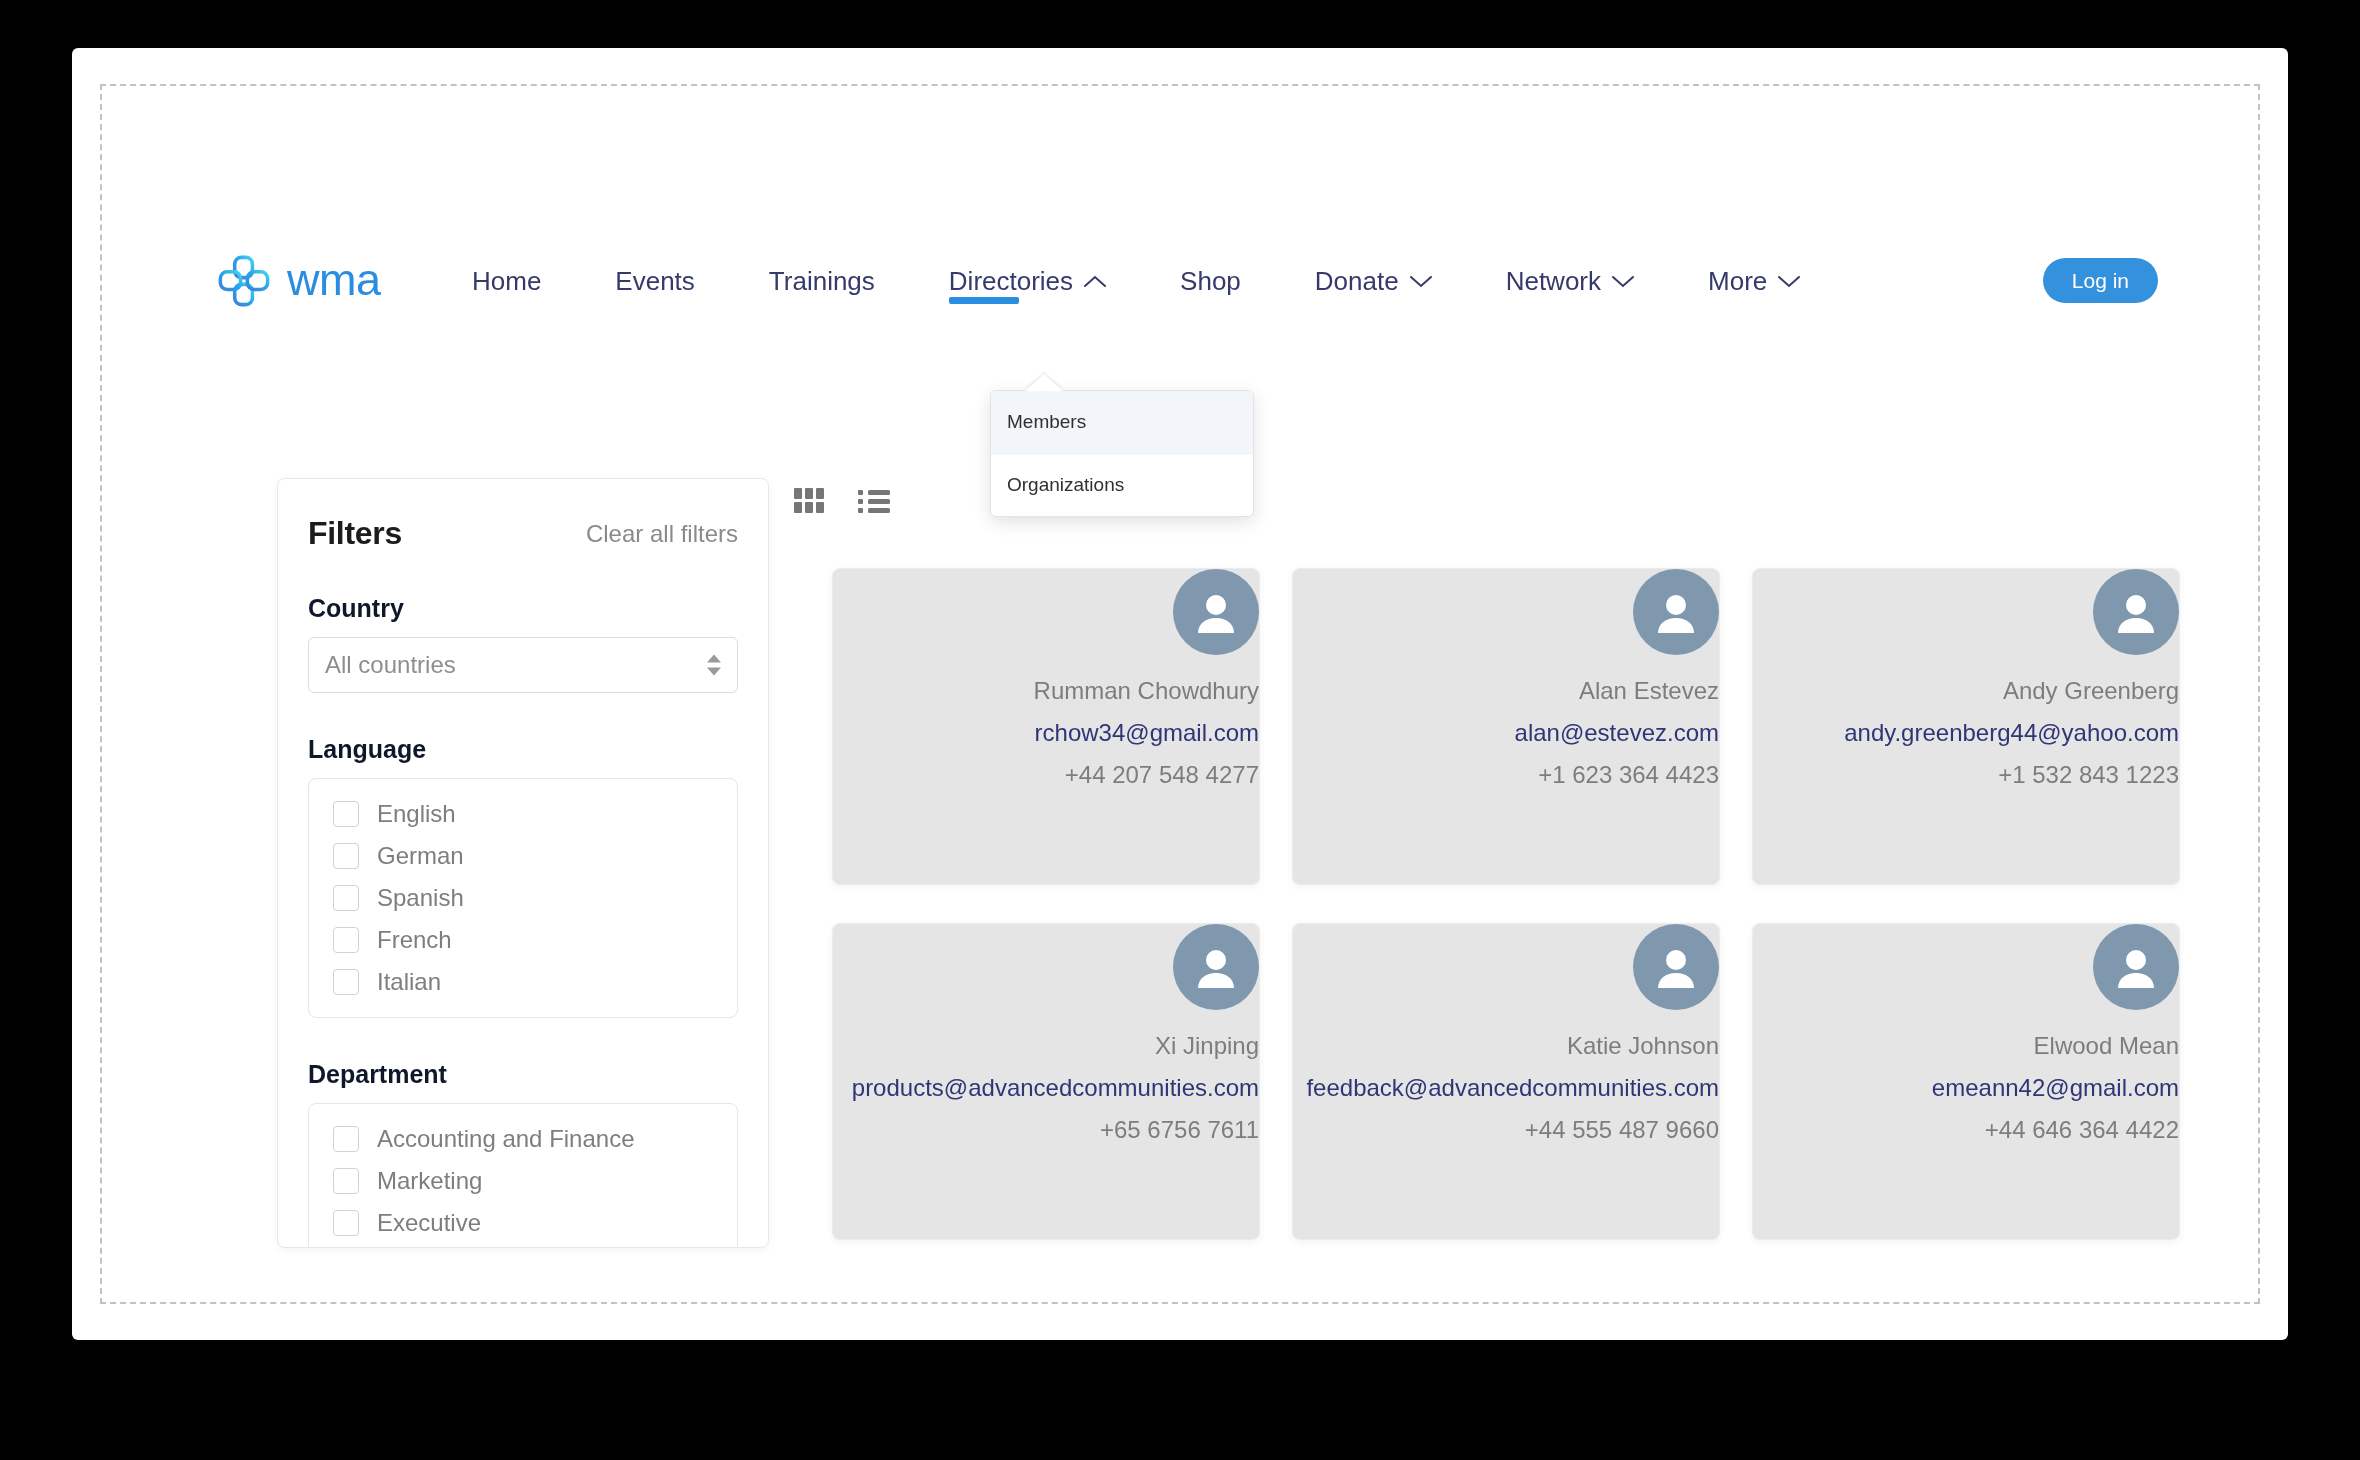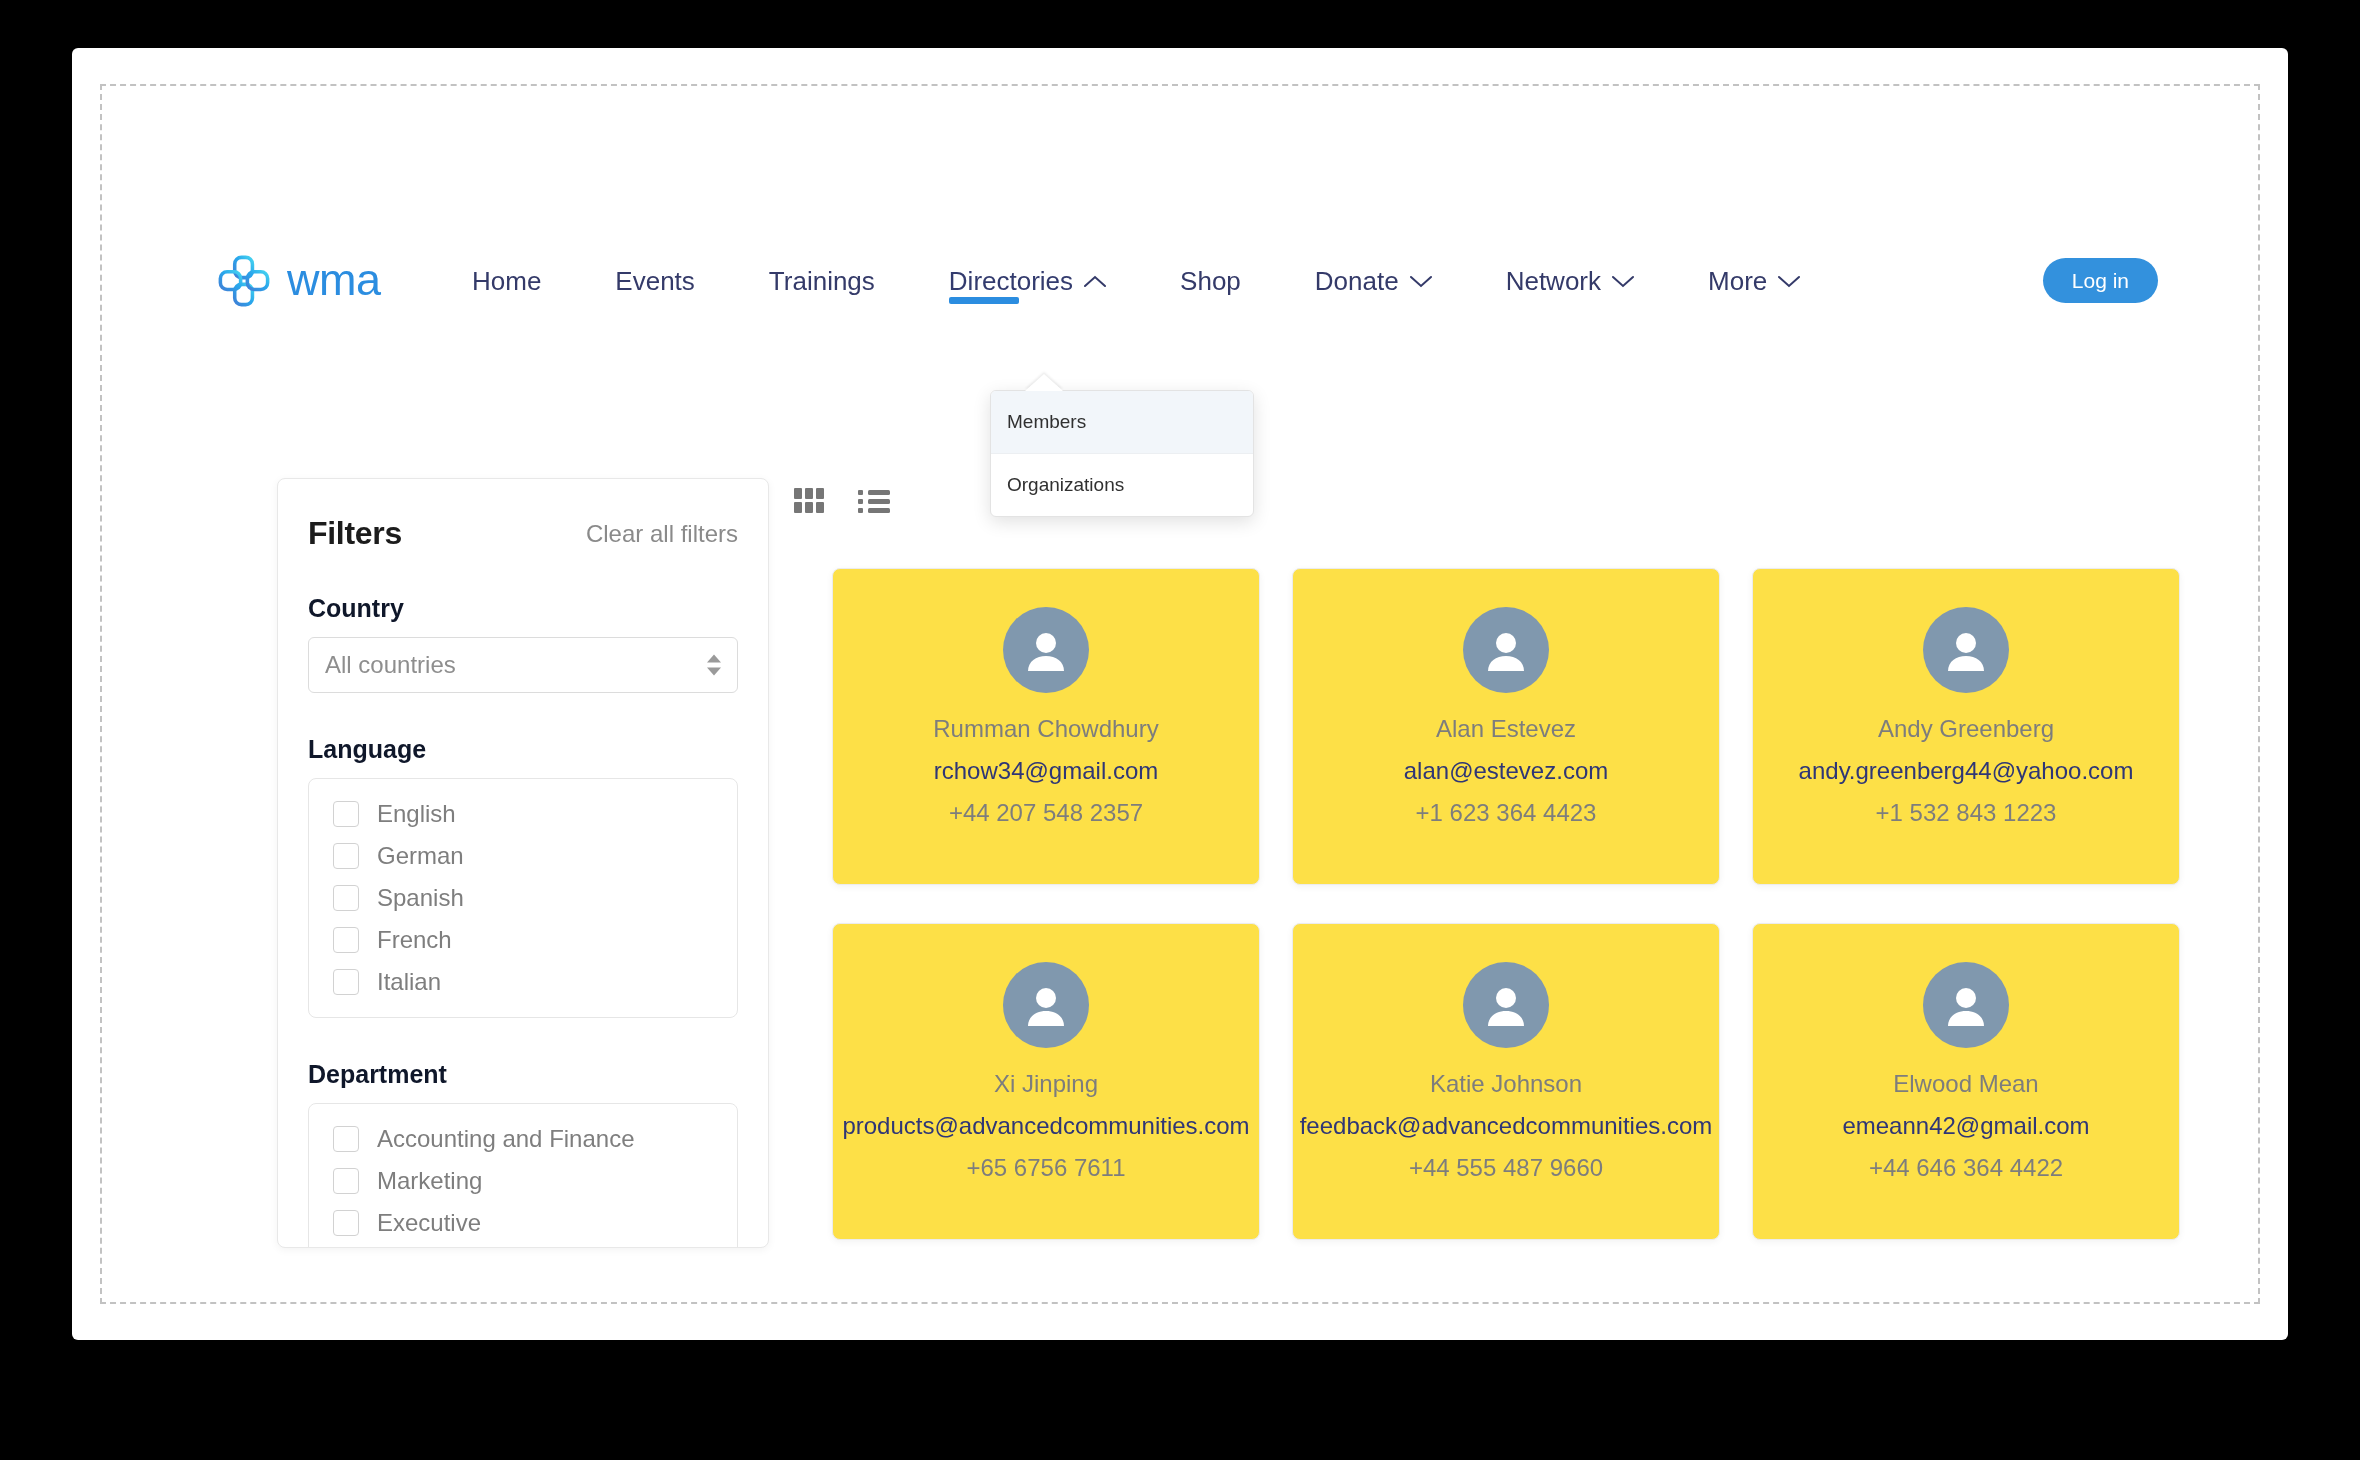--- a/index.html
+++ b/index.html
@@ -192,26 +192,25 @@
   .cards {
     position: absolute;
     left: 760px; top: 520px;
     width: 1583px;
     display: grid;
     grid-template-columns: repeat(3, 428px);
     gap: 38px 32px;
   }
   .card {
     height: 317px;
-    background: #fde047;
+    background: #e5e5e5;
     border: 1px solid #ececec;
     border-radius: 8px;
     box-shadow: 0 2px 7px rgba(0,0,0,0.05);
-    display: flex; flex-direction: column; align-items: center;
-    padding-top: 38px;
+    display: flex; flex-direction: column; align-items: flex-end;
   }
   .avatar {
     width: 86px; height: 86px;
     border-radius: 50%;
     background: #8098ae;
     display: flex; align-items: center; justify-content: center;
     margin-bottom: 22px;
   }
   .card-name { font-size: 24px; color: #7d7d7d; margin-bottom: 14px; }
   .card-email { font-size: 24px; color: #2f3676; margin-bottom: 14px; cursor: pointer; }
@@ -382,21 +381,21 @@
       <span class="avatar">
         <svg width="52" height="52" viewBox="0 0 52 52">
             <g fill="#ffffff">
               <circle cx="26" cy="19" r="10"></circle>
               <path d="M8 47c0-9.4 8.1-15 18-15s18 5.6 18 15z"></path>
             </g>
           </svg>
       </span>
       <span class="card-name">Rumman Chowdhury</span>
       <span class="card-email">rchow34@gmail.com</span>
-      <span class="card-phone">+44 207 548 2357</span>
+      <span class="card-phone">+44 207 548 4277</span>
     </div>
 
     <div class="card">
       <span class="avatar">
         <svg width="52" height="52" viewBox="0 0 52 52">
             <g fill="#ffffff">
               <circle cx="26" cy="19" r="10"></circle>
               <path d="M8 47c0-9.4 8.1-15 18-15s18 5.6 18 15z"></path>
             </g>
           </svg>

